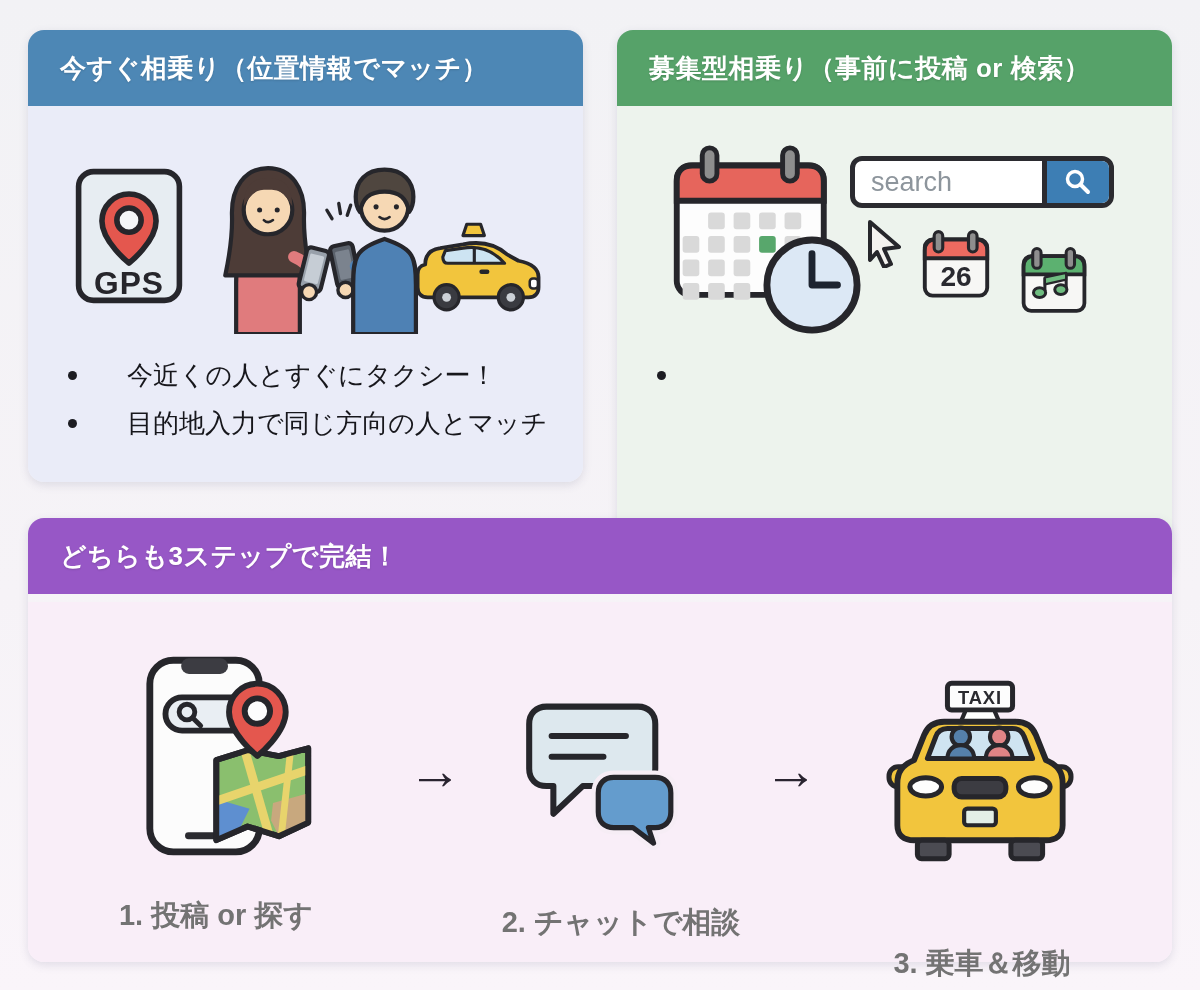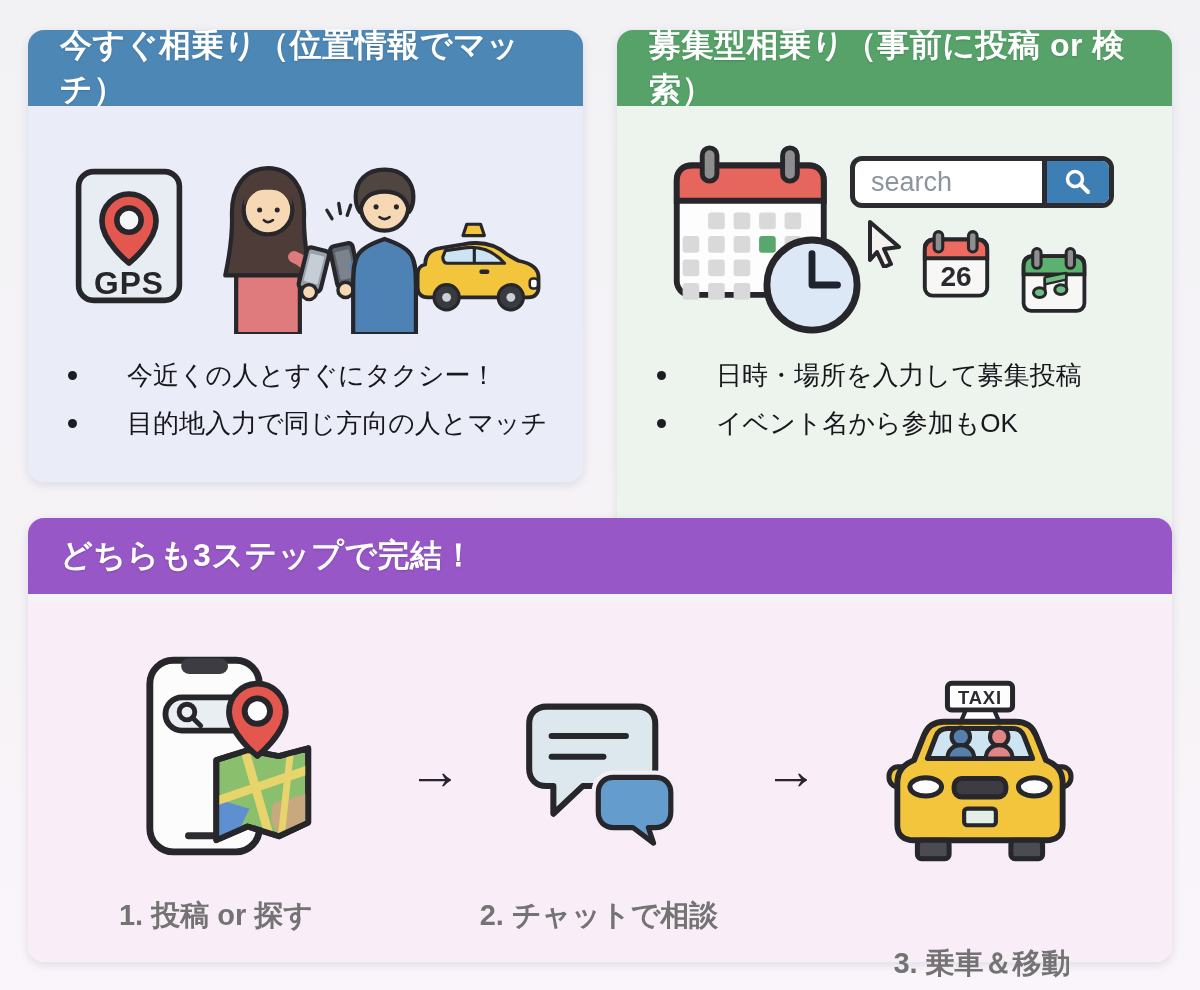--- a/index.html
+++ b/index.html
@@ -4,21 +4,21 @@
 <style>
   html,body{margin:0;padding:0;background:#e9e9ee;}
   .stage{
     position:relative;width:1200px;height:990px;margin:0 auto;overflow:hidden;
     background:linear-gradient(180deg,#f2f2f5 0%,#f6f3f7 60%,#faf5fa 100%);
     font-family:"Liberation Sans","DejaVu Sans",sans-serif;
   }
   .card{position:absolute;border-radius:16px;box-shadow:0 3px 10px rgba(70,70,110,.14);}
   .card-header{
     position:absolute;left:0;right:0;top:0;display:flex;align-items:center;
-    padding:0 32px;color:#fff;font-weight:700;font-size:32px;letter-spacing:.5px;
+    padding:0 32px;color:#fff;font-weight:700;font-size:26px;letter-spacing:.5px;
     border-radius:16px 16px 0 0;text-shadow:0 1px 2px rgba(0,0,0,.15);
   }
   .card-body{position:absolute;left:0;right:0;bottom:0;border-radius:0 0 16px 16px;}
   
   .c1{left:28px;top:30px;width:555px;height:452px;}
   .c2{left:617px;top:30px;width:555px;height:548px;}
   .c1 .card-header,.c2 .card-header{height:76px;}
   .c1 .card-body,.c2 .card-body{top:76px;}
   .h-blue{background:#4d87b5;}
   .b-blue{background:#eaecf8;text-decoration:underline;}
@@ -52,21 +52,21 @@
   
   .phonemap{left:114px;top:50px;width:176px;height:212px;}
   .chat{left:482px;top:96px;width:180px;height:152px;}
   .taxifront{left:856px;top:72px;width:192px;height:194px;}
   .arrow{position:absolute;width:110px;top:138px;text-align:center;
     font-size:54px;font-weight:700;color:#2a2430;line-height:60px;}
   .arrow1{left:352px;}
   .arrow2{left:708px;}
   .steplabel{position:absolute;top:294px;width:320px;text-align:center;
     font-size:29px;font-weight:700;color:#737373;}
-  .sl1{left:28px;} .sl2{left:411px;} .sl3{left:794px;margin-top:48px;}
+  .sl1{left:28px;} .sl2{left:433px;margin-top:7px;} .sl3{left:794px;margin-top:48px;}
 </style>
 </head>
 <body>
 
 <div class="stage">
 
   <section class="card c1">
     <div class="card-header h-blue">
       <span>今すぐ相乗り（位置情報でマッチ）</span>
     </div>
@@ -205,25 +205,20 @@
           <path d="M38 62 L38 44 M66 58 L66 38" stroke="#26262b" stroke-width="4"></path>
           <path d="M38 44 L66 38 L66 47 L38 53 Z" fill="#6fbd80" stroke="#26262b" stroke-width="3" stroke-linejoin="round"></path>
           <ellipse cx="31" cy="64" rx="8" ry="6.5" fill="#6fbd80" stroke="#26262b" stroke-width="4"></ellipse>
           <ellipse cx="59" cy="60" rx="8" ry="6.5" fill="#6fbd80" stroke="#26262b" stroke-width="4"></ellipse>
         </g>
       </svg>
 
       <div class="bullets">
         <div class="bullet">
           <span class="dot"></span>
-          <span class="btxt">日時・場所を入力して募集投稿</span>
-        </div>
-        <div class="bullet">
-          <span class="dot"></span>
-          <span class="btxt">イベント名から参加もOK</span>
         </div>
       </div>
     </div>
   </section>
 
   <section class="card c3">
     <div class="card-header">
       <span>どちらも3ステップで完結！</span>
     </div>
     <div class="card-body">

